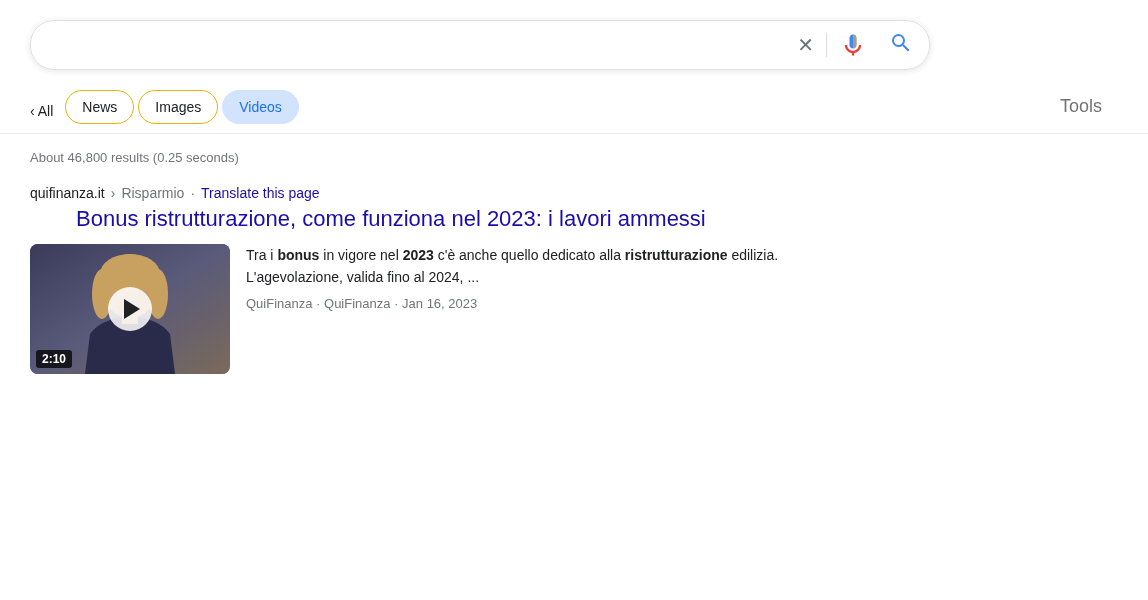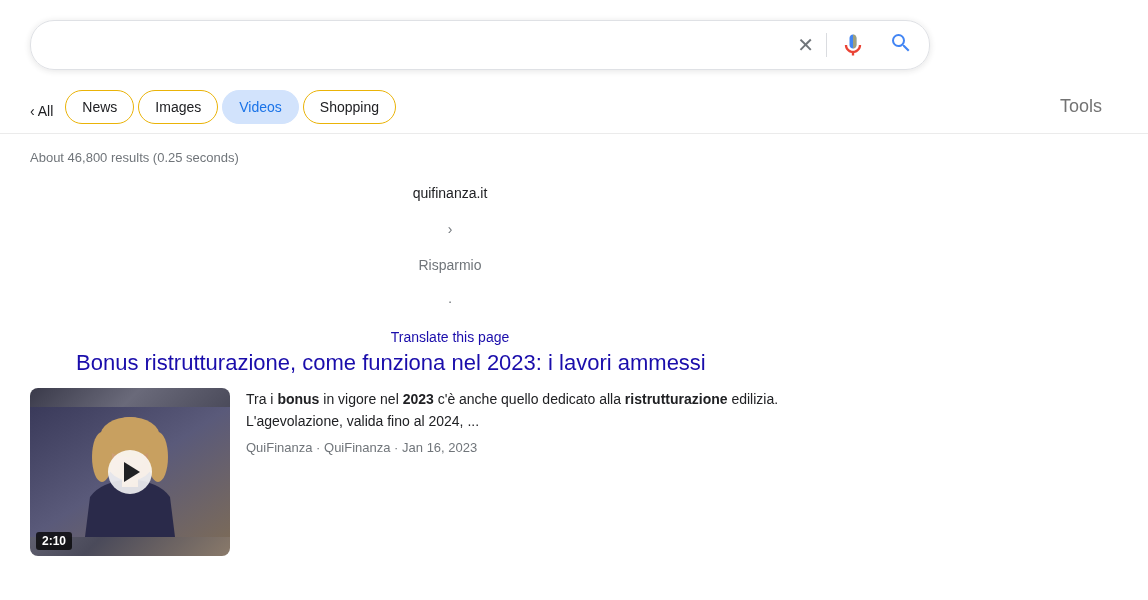--- a/index.html
+++ b/index.html
@@ -120,22 +120,21 @@
     
     .result-item {
       margin-bottom: 16px;
     }
     .result-site-line {
       font-size: 14px;
       color: #202124;
       margin-bottom: 4px;
       display: flex;
       align-items: center;
-      gap: 20px;
-      flex-direction: column;
+      gap: 6px;
     }
     .result-site {
       color: #202124;
     }
     .result-separator {
       color: #70757a;
     }
     .result-translate {
       color: #1a0dab;
       cursor: pointer;
@@ -153,21 +152,21 @@
 
     
     .result-body {
       display: flex;
       gap: 16px;
       align-items: flex-start;
     }
     .video-thumbnail {
       position: relative;
       width: 200px;
-      height: 168px;
+      height: 130px;
       border-radius: 8px;
       overflow: hidden;
       flex-shrink: 0;
       background: #555;
       cursor: pointer;
     }
     .video-thumb-img {
       width: 100%;
       height: 100%;
       background: linear-gradient(135deg, #3a3a4a 0%, #6a6a7a 30%, #4a4a5a 60%, #8a7a6a 100%);
@@ -256,23 +255,20 @@
   </div>
   <a class="tab">
     <span>News</span>
   </a>
   <a class="tab">
     <span>Images</span>
   </a>
   <a class="tab active">
     <span>Videos</span>
   </a>
-  <a class="tab">
-    <span>Shopping</span>
-  </a>
   <span class="tools-btn">Tools</span>
 </div>
 
 <div class="results-area">
   <div class="results-count">About 46,800 results (0.25 seconds)</div>
 
   <div class="result-item">
     <div class="result-site-line">
       <span class="result-site">quifinanza.it</span>
       <span class="result-separator">›</span>

